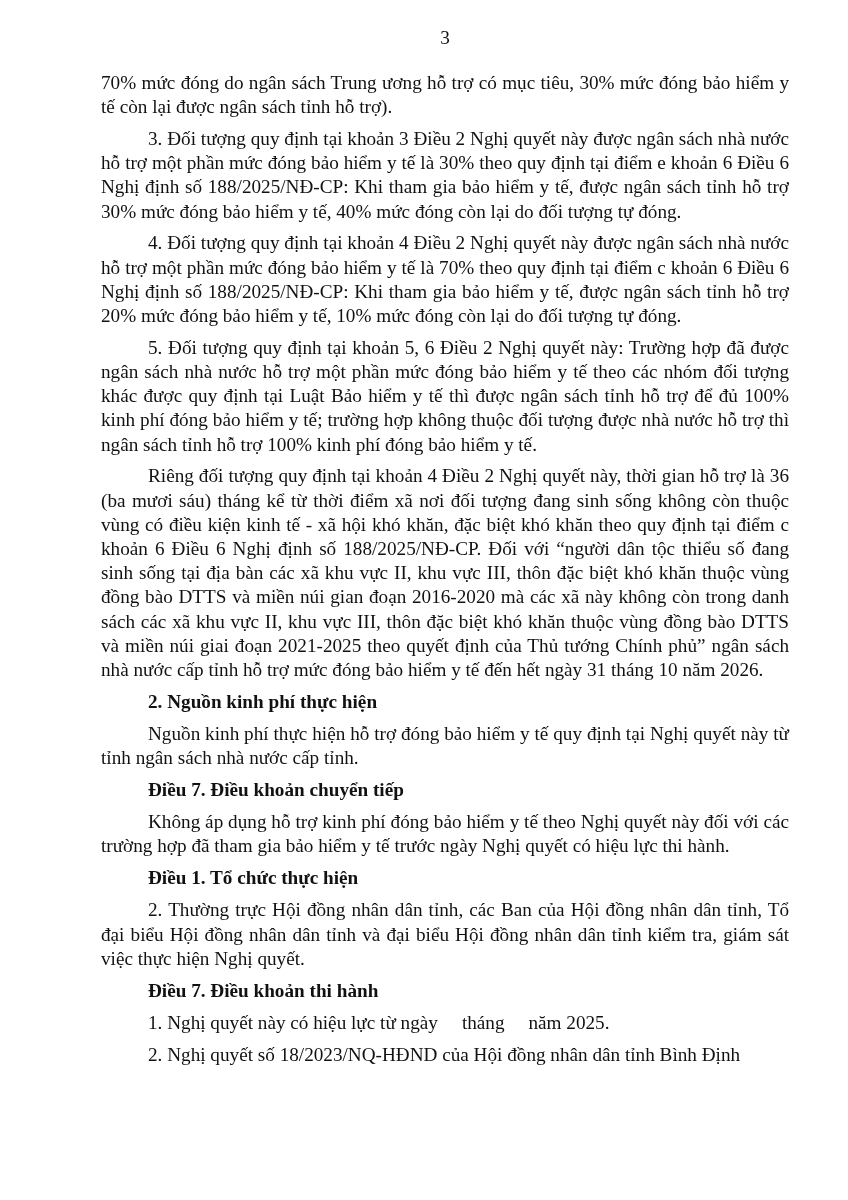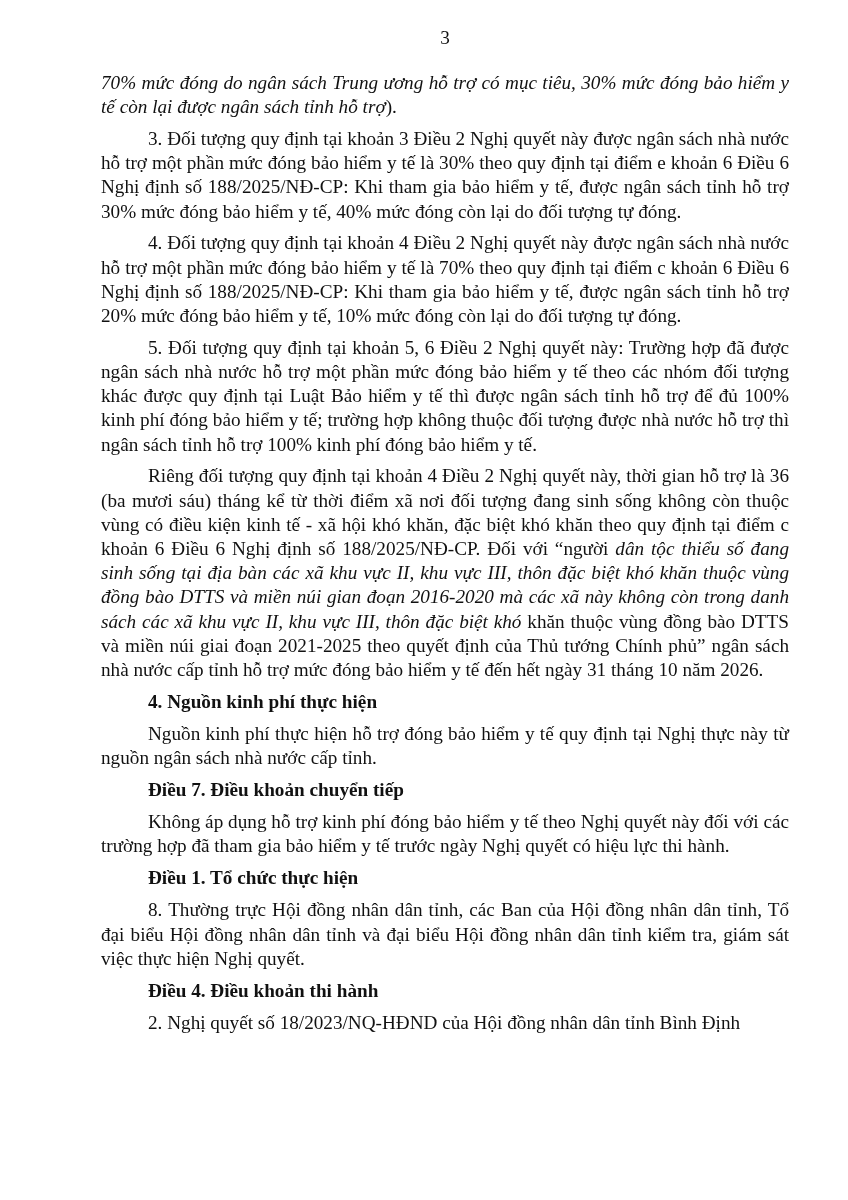--- a/index.html
+++ b/index.html
@@ -6,48 +6,49 @@
   body { width: 848px; height: 1200px; overflow: hidden; position: relative; }
   .page {
     position: absolute; left: 101px; top: 0; width: 688px;
     font-family: "Liberation Serif", serif;
     font-size: 19.2px; line-height: 24.2px; color: #111111;
   }
   .page-number { text-align: center; margin-top: 26px; height: 24px; margin-bottom: 21px; }
   p { margin: 0 0 7.6px 0; text-align: justify; text-indent: 47px; }
   p.noindent { text-indent: 0; }
   p.heading { font-weight: bold; margin-bottom: 8px; }
-  .it { font-style: italic; }
+  .it { }
 </style>
 </head>
 <body>
 
 <div class="page">
   <div class="page-number">3</div>
 
   <p class="noindent"><span class="it">70% mức đóng do ngân sách Trung ương hỗ trợ có mục tiêu, 30% mức đóng bảo hiểm y tế còn lại được ngân sách tỉnh hỗ trợ</span><span>).</span></p>
 
   <p>3. Đối tượng quy định tại khoản 3 Điều 2 Nghị quyết này được ngân sách nhà nước hỗ trợ một phần mức đóng bảo hiểm y tế là 30% theo quy định tại điểm e khoản 6 Điều 6 Nghị định số 188/2025/NĐ-CP: Khi tham gia bảo hiểm y tế, được ngân sách tỉnh hỗ trợ 30% mức đóng bảo hiểm y tế, 40% mức đóng còn lại do đối tượng tự đóng.</p>
 
   <p>4. Đối tượng quy định tại khoản 4 Điều 2 Nghị quyết này được ngân sách nhà nước hỗ trợ một phần mức đóng bảo hiểm y tế là 70% theo quy định tại điểm c khoản 6 Điều 6 Nghị định số 188/2025/NĐ-CP: Khi tham gia bảo hiểm y tế, được ngân sách tỉnh hỗ trợ 20% mức đóng bảo hiểm y tế, 10% mức đóng còn lại do đối tượng tự đóng.</p>
 
   <p>5. Đối tượng quy định tại khoản 5, 6 Điều 2 Nghị quyết này: Trường hợp đã được ngân sách nhà nước hỗ trợ một phần mức đóng bảo hiểm y tế theo các nhóm đối tượng khác được quy định tại Luật Bảo hiểm y tế thì được ngân sách tỉnh hỗ trợ để đủ 100% kinh phí đóng bảo hiểm y tế; trường hợp không thuộc đối tượng được nhà nước hỗ trợ thì ngân sách tỉnh hỗ trợ 100% kinh phí đóng bảo hiểm y tế.</p>
 
   <p><span>Riêng đối tượng quy định tại khoản 4 Điều 2 Nghị quyết này, thời gian hỗ trợ là 36 (ba mươi sáu) tháng kể từ thời điểm xã nơi đối tượng đang sinh sống không còn thuộc vùng có điều kiện kinh tế - xã hội khó khăn, đặc biệt khó khăn theo quy định tại điểm c khoản 6 Điều 6 Nghị định số 188/2025/NĐ-CP. Đối với “người </span><span class="it">dân tộc thiểu số đang sinh sống tại địa bàn các xã khu vực II, khu vực III, thôn đặc biệt khó khăn thuộc vùng đồng bào DTTS và miền núi gian đoạn 2016-2020 mà các xã này không còn trong danh sách các xã khu vực II, khu vực III, thôn đặc biệt khó</span><span> khăn thuộc vùng đồng bào DTTS và miền núi giai đoạn 2021-2025 theo quyết định của Thủ tướng Chính phủ” ngân sách nhà nước cấp tỉnh hỗ trợ mức đóng bảo hiểm y tế đến hết ngày 31 tháng 10 năm 2026.</span></p>
 
-  <p class="heading">4. Nguồn kinh phí thực hiện</p>
+  <p class="heading">2. Nguồn kinh phí thực hiện</p>
 
-  <p>Nguồn kinh phí thực hiện hỗ trợ đóng bảo hiểm y tế quy định tại Nghị thực này từ nguồn ngân sách nhà nước cấp tỉnh.</p>
+  <p>Nguồn kinh phí thực hiện hỗ trợ đóng bảo hiểm y tế quy định tại Nghị quyết này từ tỉnh ngân sách nhà nước cấp tỉnh.</p>
 
   <p class="heading">Điều 7. Điều khoản chuyển tiếp</p>
 
   <p>Không áp dụng hỗ trợ kinh phí đóng bảo hiểm y tế theo Nghị quyết này đối với các trường hợp đã tham gia bảo hiểm y tế trước ngày Nghị quyết có hiệu lực thi hành.</p>
 
   <p class="heading">Điều 1. Tổ chức thực hiện</p>
 
 
-  <p>8. Thường trực Hội đồng nhân dân tỉnh, các Ban của Hội đồng nhân dân tỉnh, Tổ đại biểu Hội đồng nhân dân tỉnh và đại biểu Hội đồng nhân dân tỉnh kiểm tra, giám sát việc thực hiện Nghị quyết.</p>
+  <p>2. Thường trực Hội đồng nhân dân tỉnh, các Ban của Hội đồng nhân dân tỉnh, Tổ đại biểu Hội đồng nhân dân tỉnh và đại biểu Hội đồng nhân dân tỉnh kiểm tra, giám sát việc thực hiện Nghị quyết.</p>
 
-  <p class="heading">Điều 4. Điều khoản thi hành</p>
+  <p class="heading">Điều 7. Điều khoản thi hành</p>
 
+  <p style="white-space:pre-wrap;">1. Nghị quyết này có hiệu lực từ ngày     tháng     năm 2025.</p>
 
   <p>2. Nghị quyết số 18/2023/NQ-HĐND của Hội đồng nhân dân tỉnh Bình Định</p>
 </div>
 
 </body></html>

